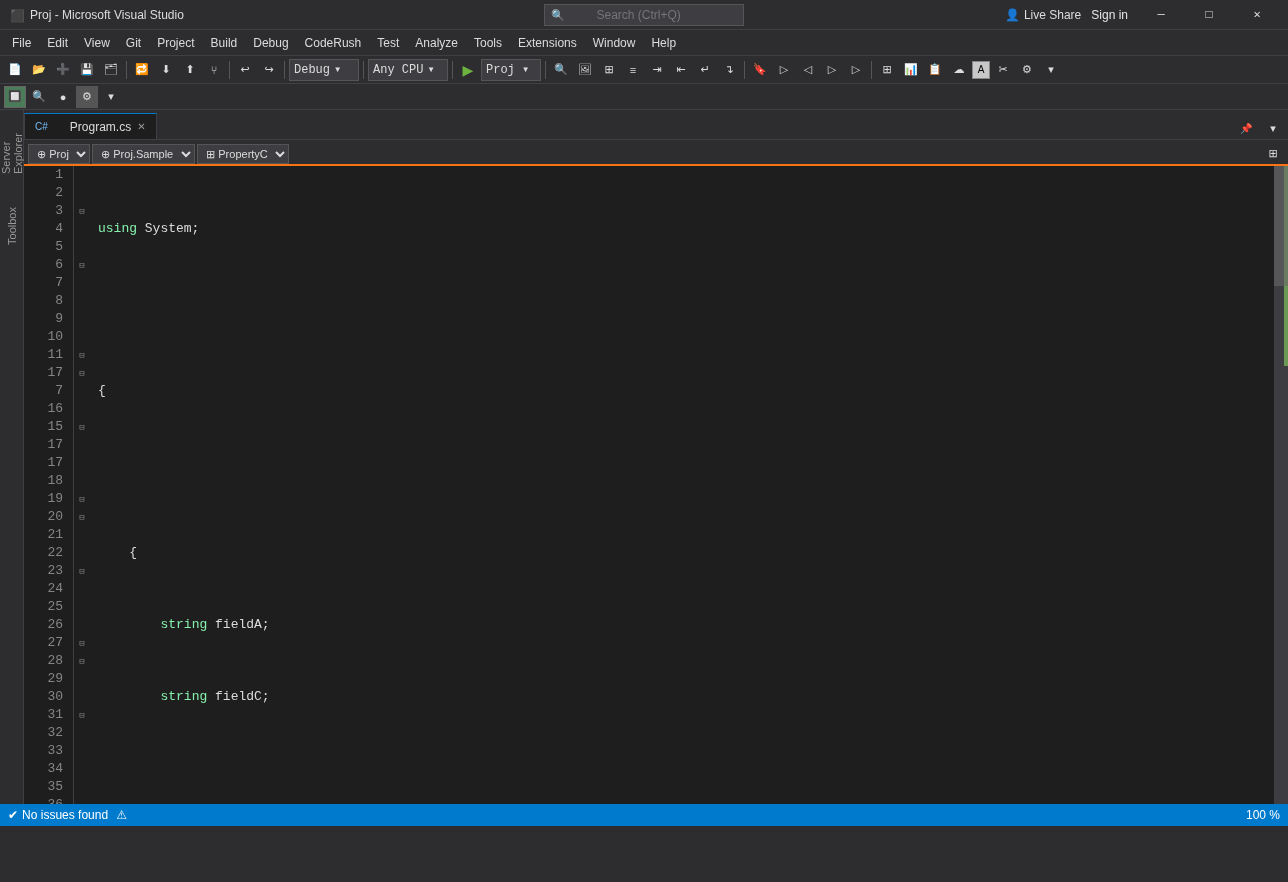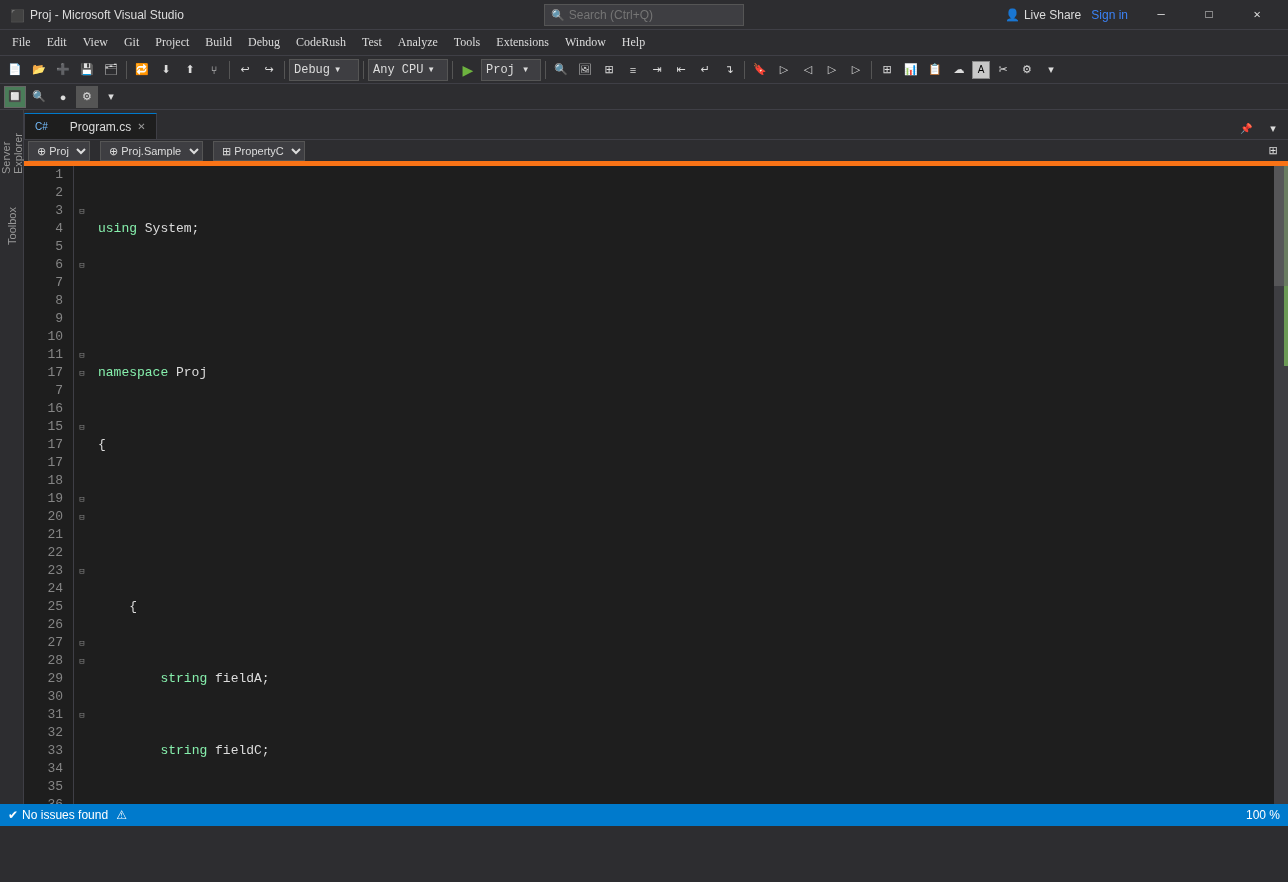--- a/index.html
+++ b/index.html
@@ -31,35 +31,36 @@
       gap: 4px;
     }
     #search-box input {
       background: transparent;
       border: none;
       outline: none;
       color: #dcdcdc;
       font-size: 12px;
       font-family: 'Segoe UI', sans-serif;
       width: 140px;
+      text-align: center;
     }
 
     
     #menubar {
       height: 26px;
       background: #2d2d30;
       display: flex;
       align-items: center;
       padding: 0 4px;
       border-bottom: 1px solid #3f3f46;
     }
     .menu-item {
       padding: 3px 8px;
       font-size: 12px;
-      font-family: Liberation Serif, serif;
+      font-family: Liberation Sans, sans-serif;
       color: #dcdcdc;
       cursor: pointer;
       height: 100%;
       display: flex;
       align-items: center;
     }
 
     
     #toolbar1 {
       height: 28px;
@@ -146,24 +147,24 @@
       border-left: 1px solid #3f3f46;
       border-right: 1px solid #3f3f46;
     }
     .tab-close { color: #999; font-size: 10px; cursor: pointer; }
 
     
     #nav-bar {
       height: 26px;
       background: #2d2d30;
       display: flex;
-      align-items: center;
+      align-items: flex-end;
       padding: 0 4px;
-      border-bottom: 5px solid #f97316;
-      gap: 10px;
+      border-bottom: 2px solid #f97316;
+      gap: 2px;
     }
     .nav-select {
       height: 20px;
       background: #3e3e42;
       border: 1px solid #555;
       color: #dcdcdc;
       font-size: 11px;
       font-family: 'Segoe UI', sans-serif;
       padding: 0 4px;
       cursor: pointer;
@@ -243,21 +244,21 @@
     #status-bar-right { display: flex; align-items: center; gap: 12px; }
     .status-ok { color: #fff; display: flex; align-items: center; gap: 4px; }
 
     
     .live-share-btn {
       font-size: 12px; font-family: 'Segoe UI', sans-serif;
       color: #dcdcdc; cursor: pointer; display: flex; align-items: center; gap: 4px;
     }
     .sign-in-btn {
       font-size: 12px; font-family: 'Segoe UI', sans-serif;
-      color: #3b82f6; cursor: pointer;
+      color: #e5e5e5; cursor: pointer;
     }
   </style>
 </head>
 <body>
 
 <div id="titlebar">
   <div id="titlebar-left">
     <div style="width:16px;height:16px;display:flex;align-items:center;justify-content:center;">
       <svg width="16" height="16" viewBox="0 0 16 16">
         <rect width="16" height="16" fill="transparent"></rect>
@@ -491,21 +492,20 @@
         <div class="fold-btn"></div>
 
       </div>
 
       <div id="code-area">
         
         <div class="code-line"><span class="kw">using</span><span class="plain"> System;</span></div>
         
         <div class="code-line"></div>
         
-        <div class="code-line"><span class="kw">namespace</span><span class="plain"> Proj</span></div>
         
         <div class="code-line"><span class="plain">{</span></div>
         
         <div class="code-line"></div>
         
         
         <div class="code-line"><span class="plain">    {</span></div>
         
         <div class="code-line"><span class="plain">        </span><span class="kw">string</span><span class="plain"> fieldA;</span></div>
         

